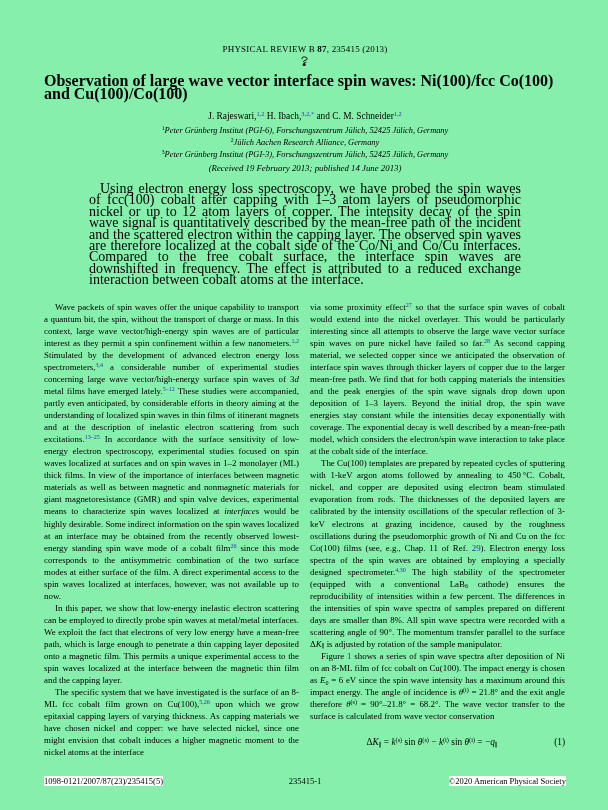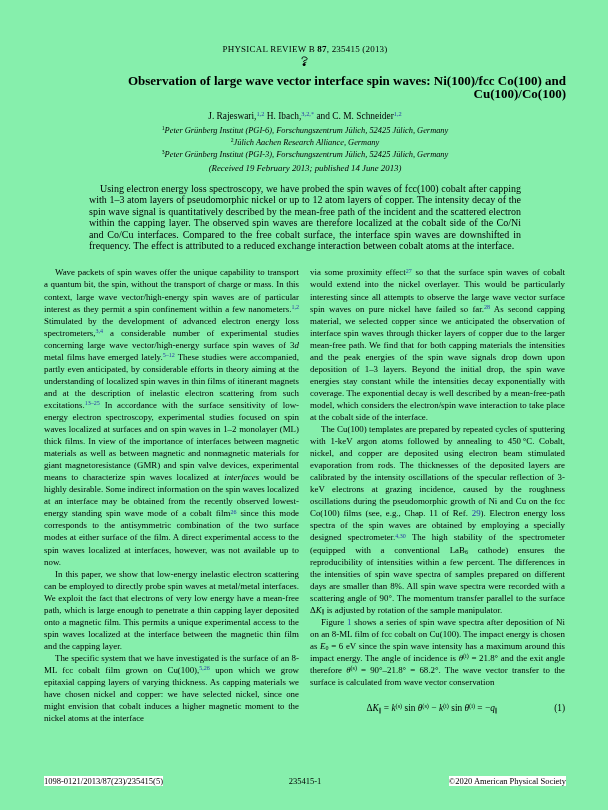--- a/index.html
+++ b/index.html
@@ -10,30 +10,30 @@
     font-family:"Liberation Serif","DejaVu Serif",serif;
     color:#000;
     overflow:hidden;
     margin:0 auto;
   }
   .content{position:absolute;left:44px;right:42px;top:44px;}
   .journal-line{text-align:center;font-size:9px;letter-spacing:.2px;}
   .badge{ text-align:center;height:13px;line-height:11px;font-size:10px;margin-top:1px;}
   .badge svg{vertical-align:middle;}
   .title{
-    text-align:right;font-weight:bold;font-size:13px;line-height:13px;
+    text-align:left;font-weight:bold;font-size:16px;line-height:13px;
     margin-top:6px;
   }
   .authors{text-align:center;font-size:9.4px;margin-top:11px;}
   .affils{text-align:center;font-style:italic;font-size:8.4px;line-height:12px;margin-top:4px;}
   .affils sup{font-style:normal;}
   .received{text-align:center;font-size:8.8px;margin-top:1px;line-height:12px;font-style:italic;}
   .abstract{
     width:432px;margin:9px auto 0 auto;
-    font-size:10px;line-height:11.4px;text-align:justify;
+    font-size:14px;line-height:11.4px;text-align:justify;
     text-indent:11px;
   }
   .doirow{
     width:432px;margin:9px auto 0 auto;
     display:flex;justify-content:space-between;
     font-size:8.8px;
   }
   .cols{display:flex;gap:11px;margin-top:15px;}
   .col{width:255px;font-size:8.9px;line-height:12.05px;text-align:justify;}
   .col p{margin:0;text-indent:11px;}
@@ -96,16 +96,16 @@
           <span class="eq">Δ<i>K</i><sub>∥</sub> = <i>k</i><sup>(s)</sup> sin <i>θ</i><sup>(s)</sup> − <i>k</i><sup>(i)</sup> sin <i>θ</i><sup>(i)</sup> = −<i>q</i><sub>∥</sub></span>
           <span class="eqno">(1)</span>
         </div>
       </div>
     </div>
 
   </div>
 
   <div class="footer">
     <span class="center">235415-1</span>
-    <span class="left">1098-0121/2013/87(23)/235415(5)</span>
+    <span class="left">1098-0121/2007/87(23)/235415(5)</span>
     <span class="right">©2020 American Physical Society</span>
   </div>
 </div>
 
 </body></html>

